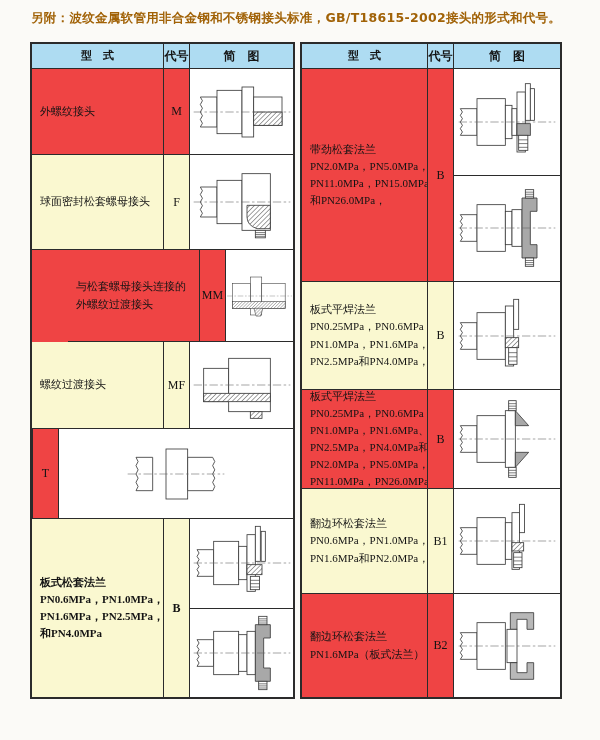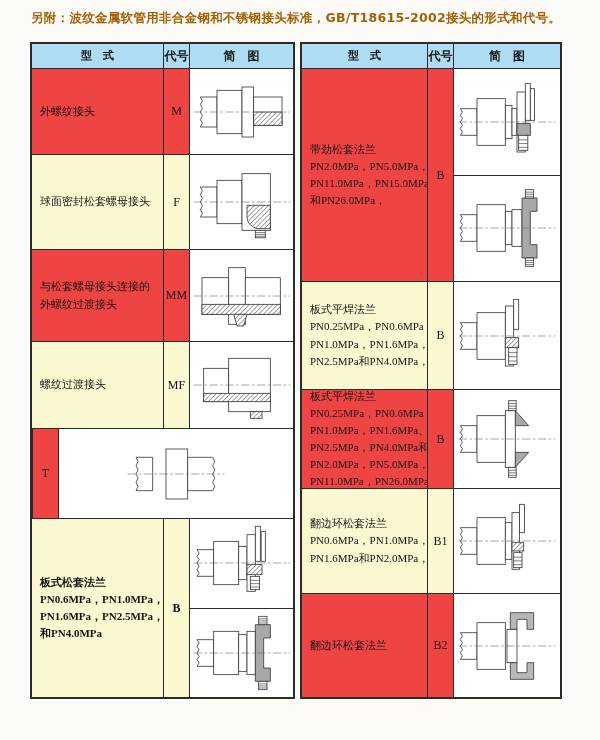--- a/index.html
+++ b/index.html
@@ -106,21 +106,21 @@
               <path d="M66,50 h28 v28 h-16 q-12,-4 -12,-14 z" fill="url(#hatchP)" stroke="#3a3a3a"></path>
               <rect x="76" y="80" width="12" height="9" fill="#fff" stroke="#3a3a3a"></rect>
               <line x1="76" y1="82.7" x2="88" y2="82.7" stroke="#3a3a3a" stroke-width="0.8"></line>
               <line x1="76" y1="84.95" x2="88" y2="84.95" stroke="#3a3a3a" stroke-width="0.8"></line>
               <line x1="76" y1="87.2" x2="88" y2="87.2" stroke="#3a3a3a" stroke-width="0.8"></line>
               <line x1="2" y1="46" x2="118" y2="46" stroke="#666" stroke-width="0.7" stroke-dasharray="10 3 3 3"></line>
             </svg>
           </div>
         </div>
       </div>
-      <div class="trow" style="height: 92px;">
+      <div class="trow" style="height: 92px; margin-left: 36px;">
         <div class="cell-type">
           <div class="type-line">与松套螺母接头连接的</div>
           <div class="type-line">外螺纹过渡接头</div>
         </div>
         <div class="cell-code">MM</div>
         <div class="cell-diagram">
           <div class="diagram-half">
             <svg viewBox="0 0 120 92" width="100" height="78" xmlns="http://www.w3.org/2000/svg">
               <rect x="12" y="24" width="32" height="44" fill="#fff" stroke="#3a3a3a"></rect>
               <rect x="44" y="12" width="20" height="68" fill="#fff" stroke="#3a3a3a"></rect>
@@ -340,20 +340,21 @@
               <line x1="68" y1="69.9" x2="78" y2="69.9" stroke="#3a3a3a" stroke-width="0.8"></line>
               <line x1="68" y1="74.4" x2="78" y2="74.4" stroke="#3a3a3a" stroke-width="0.8"></line>
               <line x1="2" y1="46" x2="118" y2="46" stroke="#666" stroke-width="0.7" stroke-dasharray="10 3 3 3"></line>
             </svg>
           </div>
         </div>
       </div>
       <div class="trow" style="height: 103px;">
         <div class="cell-type">
           <div class="type-line">翻边环松套法兰</div>
+          <div class="type-line">PN1.6MPa（板式法兰）</div>
         </div>
         <div class="cell-code">B2</div>
         <div class="cell-diagram">
           <div class="diagram-half">
             <svg viewBox="0 0 120 92" width="100" height="78" xmlns="http://www.w3.org/2000/svg">
               <path d="M 24,30 H 4 l2.5,4 l-2.5,4 l2.5,4 l-2.5,4 l2.5,4 l-2.5,4 l2.5,4 l-2.5,4 H 24 Z" fill="#fff" stroke="#3a3a3a"></path>
               <rect x="24" y="18" width="34" height="56" fill="#fff" stroke="#3a3a3a"></rect>
               <path d="M64,6 H92 V26 H84 V14 H72 V26 H64 Z" fill="#b8b8b8" stroke="#3a3a3a"></path>
               <rect x="60" y="26" width="12" height="40" fill="#fff" stroke="#3a3a3a"></rect>
               <path d="M64,86 H92 V66 H84 V78 H72 V66 H64 Z" fill="#b8b8b8" stroke="#3a3a3a"></path>

